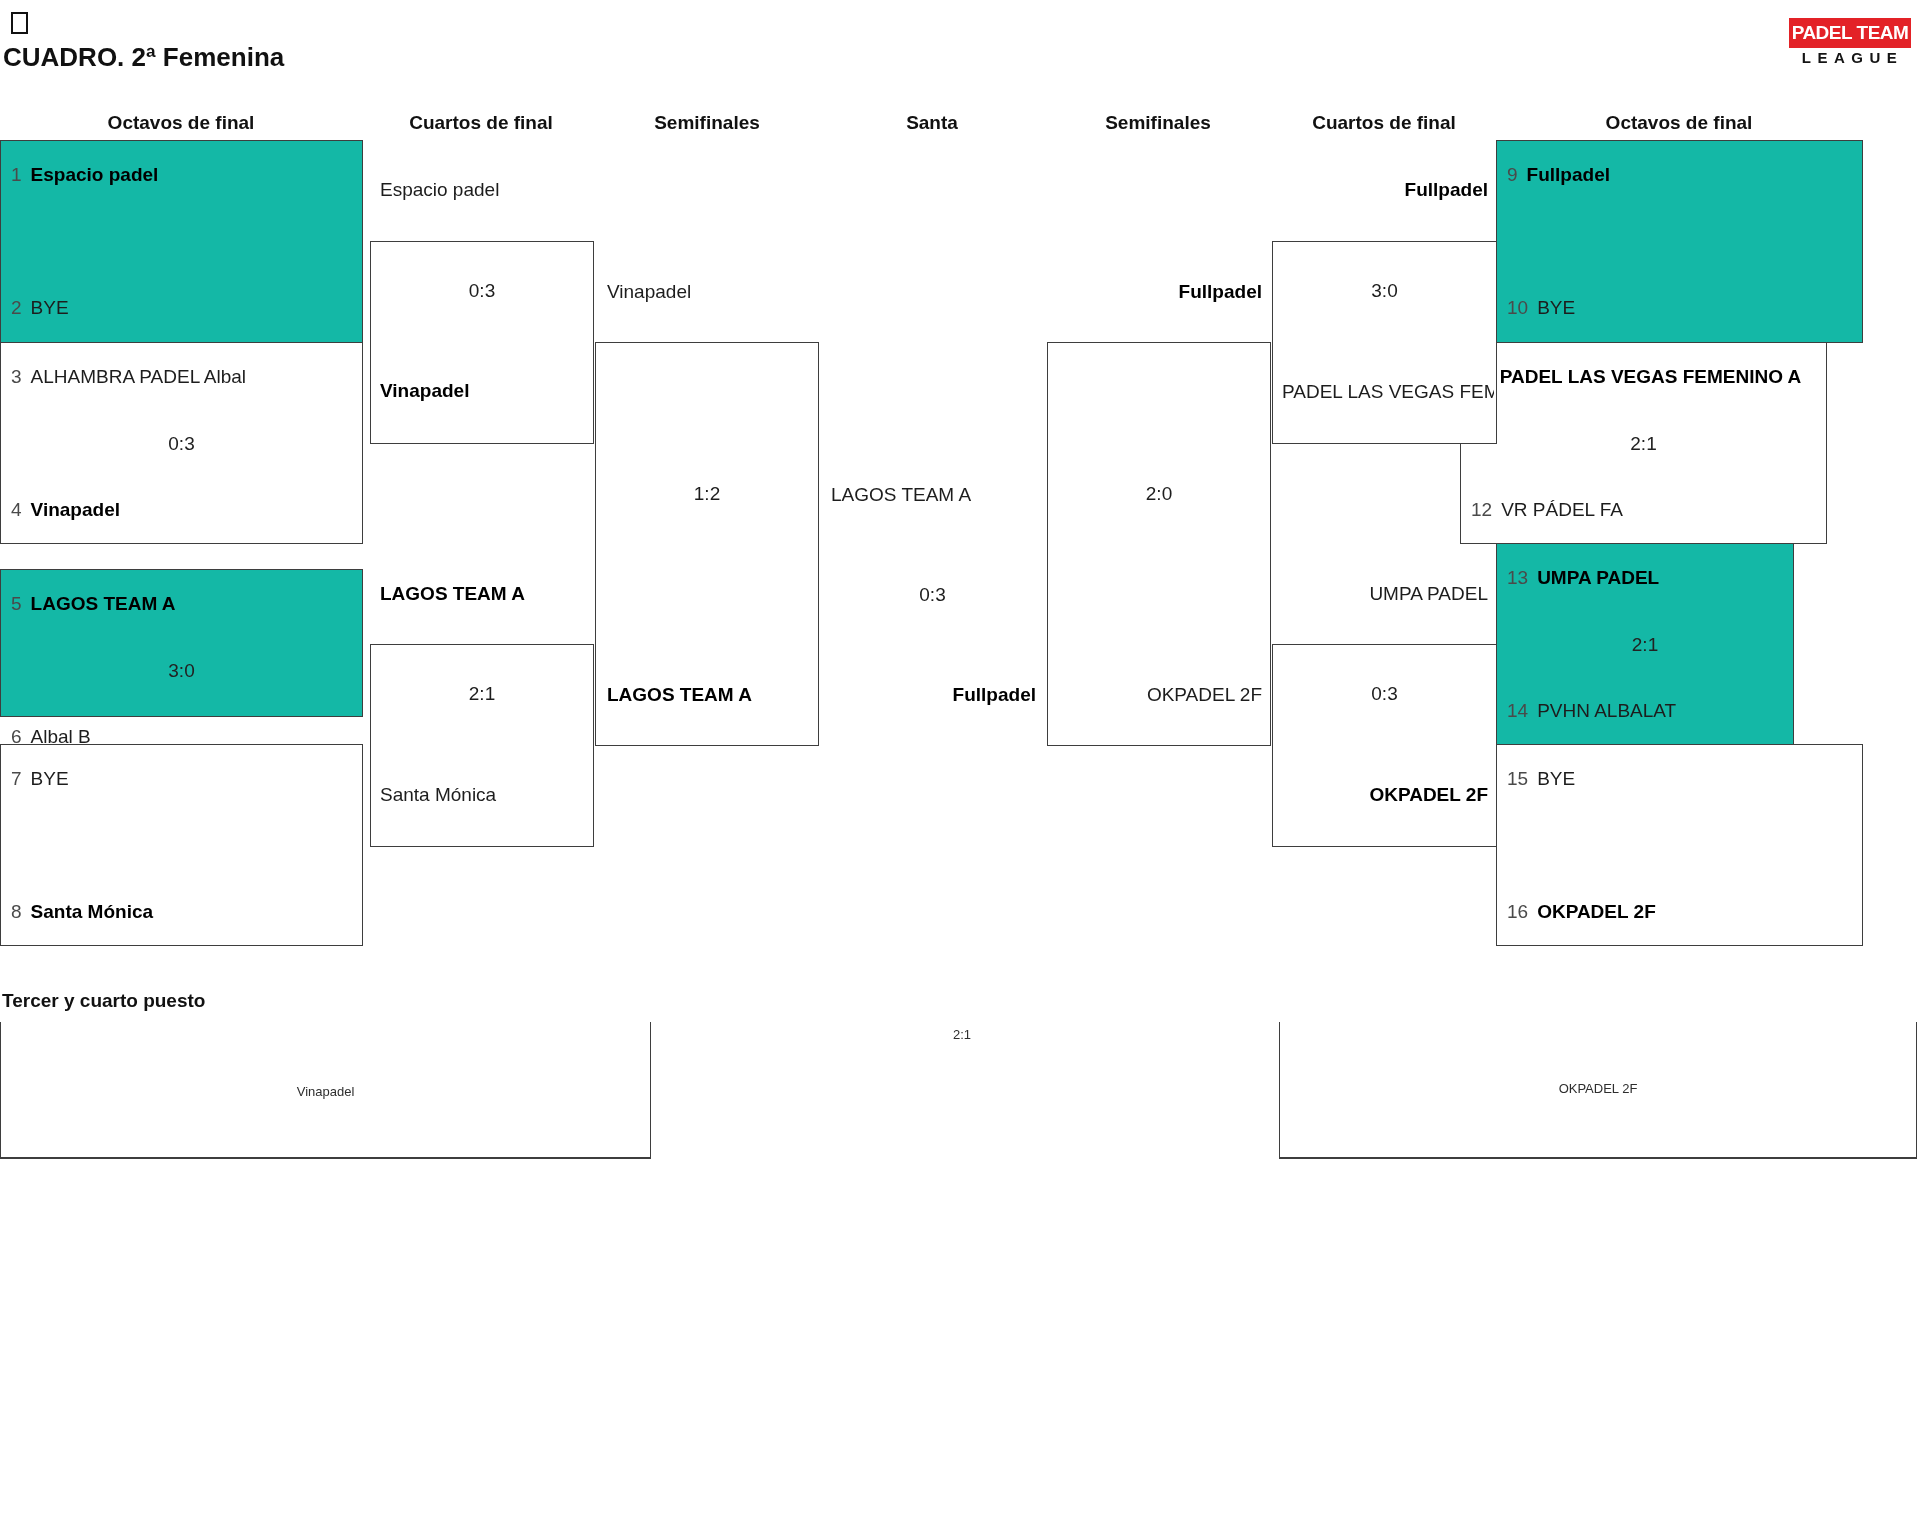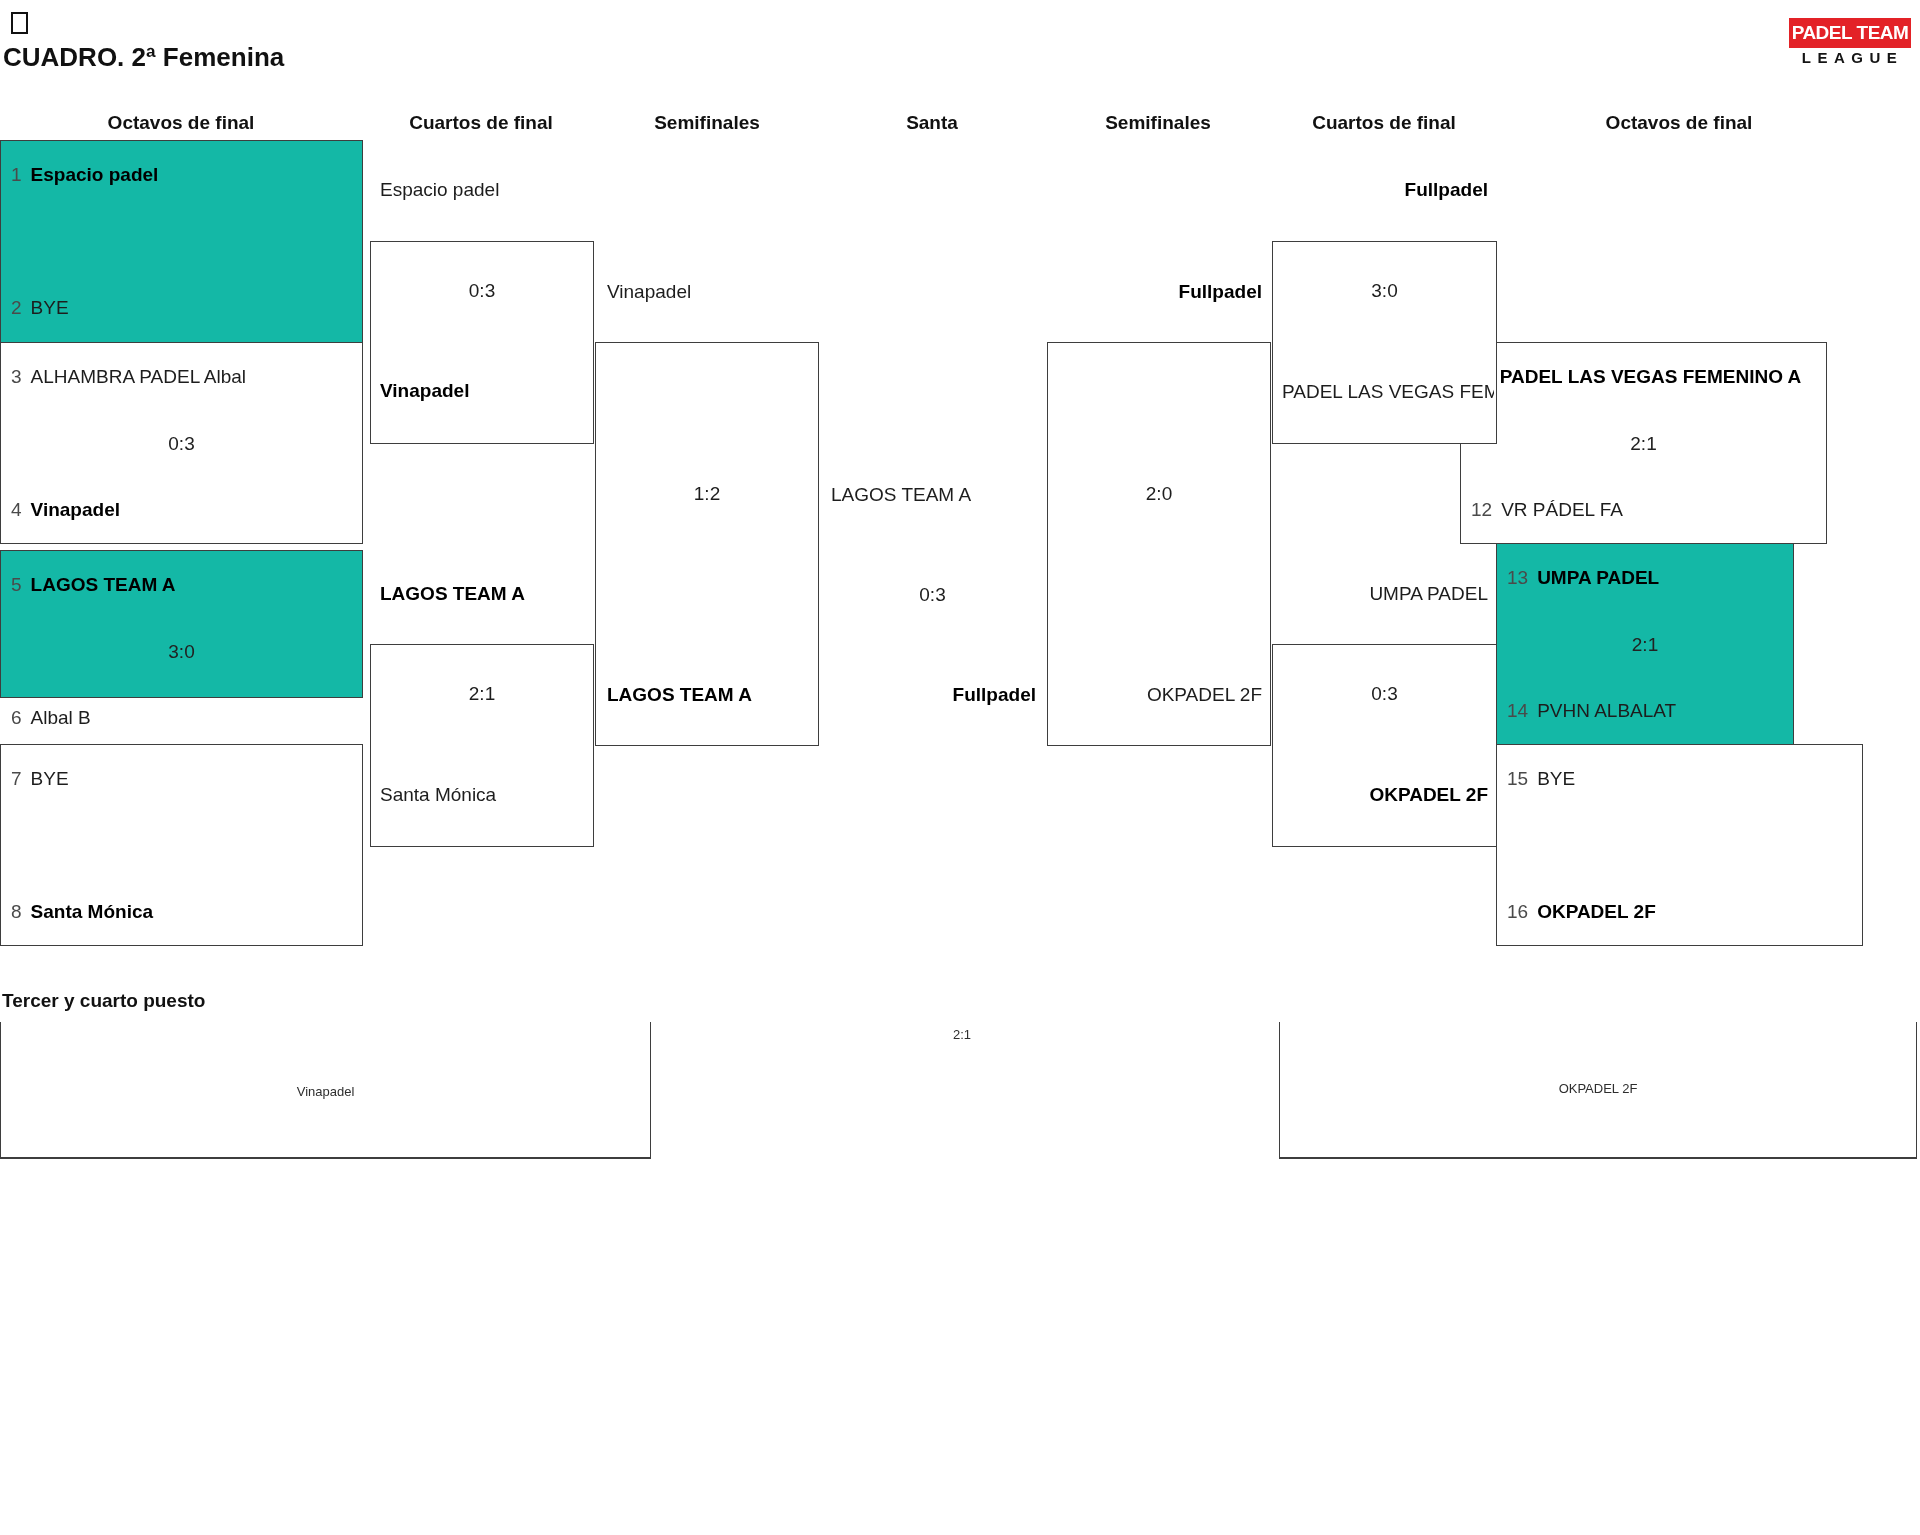--- a/index.html
+++ b/index.html
@@ -62,30 +62,34 @@
 
   <div class="box gray" style="left:0;top:140px;width:363px;height:203px">
     <div class="row b" style="top:23px"><span class="seed">1</span><span class="nm">Espacio padel</span></div>
     <div class="row" style="top:156px"><span class="seed">2</span><span class="nm">BYE</span></div>
   </div>
   <div class="box" style="left:0;top:342px;width:363px;height:202px">
     <div class="row" style="top:23px"><span class="seed">3</span><span class="nm">ALHAMBRA PADEL Albal</span></div>
     <div class="scoreRow" style="top:90px">0:3</div>
     <div class="row b" style="top:156px"><span class="seed">4</span><span class="nm">Vinapadel</span></div>
   </div>
-  <div class="box gray" style="left:0;top:550px;width:363px;height:148px">
+  <div class="box gray" style="left:0;top:569px;width:363px;height:148px">
     <div class="row b" style="top:23px"><span class="seed">5</span><span class="nm">LAGOS TEAM A</span></div>
     <div class="scoreRow" style="top:90px">3:0</div>
     <div class="row" style="top:156px"><span class="seed">6</span><span class="nm">Albal B</span></div>
   </div>
   <div class="box" style="left:0;top:744px;width:363px;height:202px">
     <div class="row" style="top:23px"><span class="seed">7</span><span class="nm">BYE</span></div>
     <div class="row b" style="top:156px"><span class="seed">8</span><span class="nm">Santa Mónica</span></div>
   </div>
 
+  <div class="box gray" style="left:1496px;top:140px;width:367px;height:203px">
+    <div class="row b" style="top:23px"><span class="seed">9</span><span class="nm">Fullpadel</span></div>
+    <div class="row" style="top:156px"><span class="seed">10</span><span class="nm">BYE</span></div>
+  </div>
   <div class="box" style="left:1460px;top:342px;width:367px;height:202px">
     <div class="row b" style="top:23px"><span class="seed">11</span><span class="nm">PADEL LAS VEGAS FEMENINO A</span></div>
     <div class="scoreRow" style="top:90px">2:1</div>
     <div class="row" style="top:156px"><span class="seed">12</span><span class="nm">VR PÁDEL FA</span></div>
   </div>
   <div class="box gray" style="left:1496px;top:543px;width:298px;height:202px">
     <div class="row b" style="top:23px"><span class="seed">13</span><span class="nm">UMPA PADEL</span></div>
     <div class="scoreRow" style="top:90px">2:1</div>
     <div class="row" style="top:156px"><span class="seed">14</span><span class="nm">PVHN ALBALAT</span></div>
   </div>

